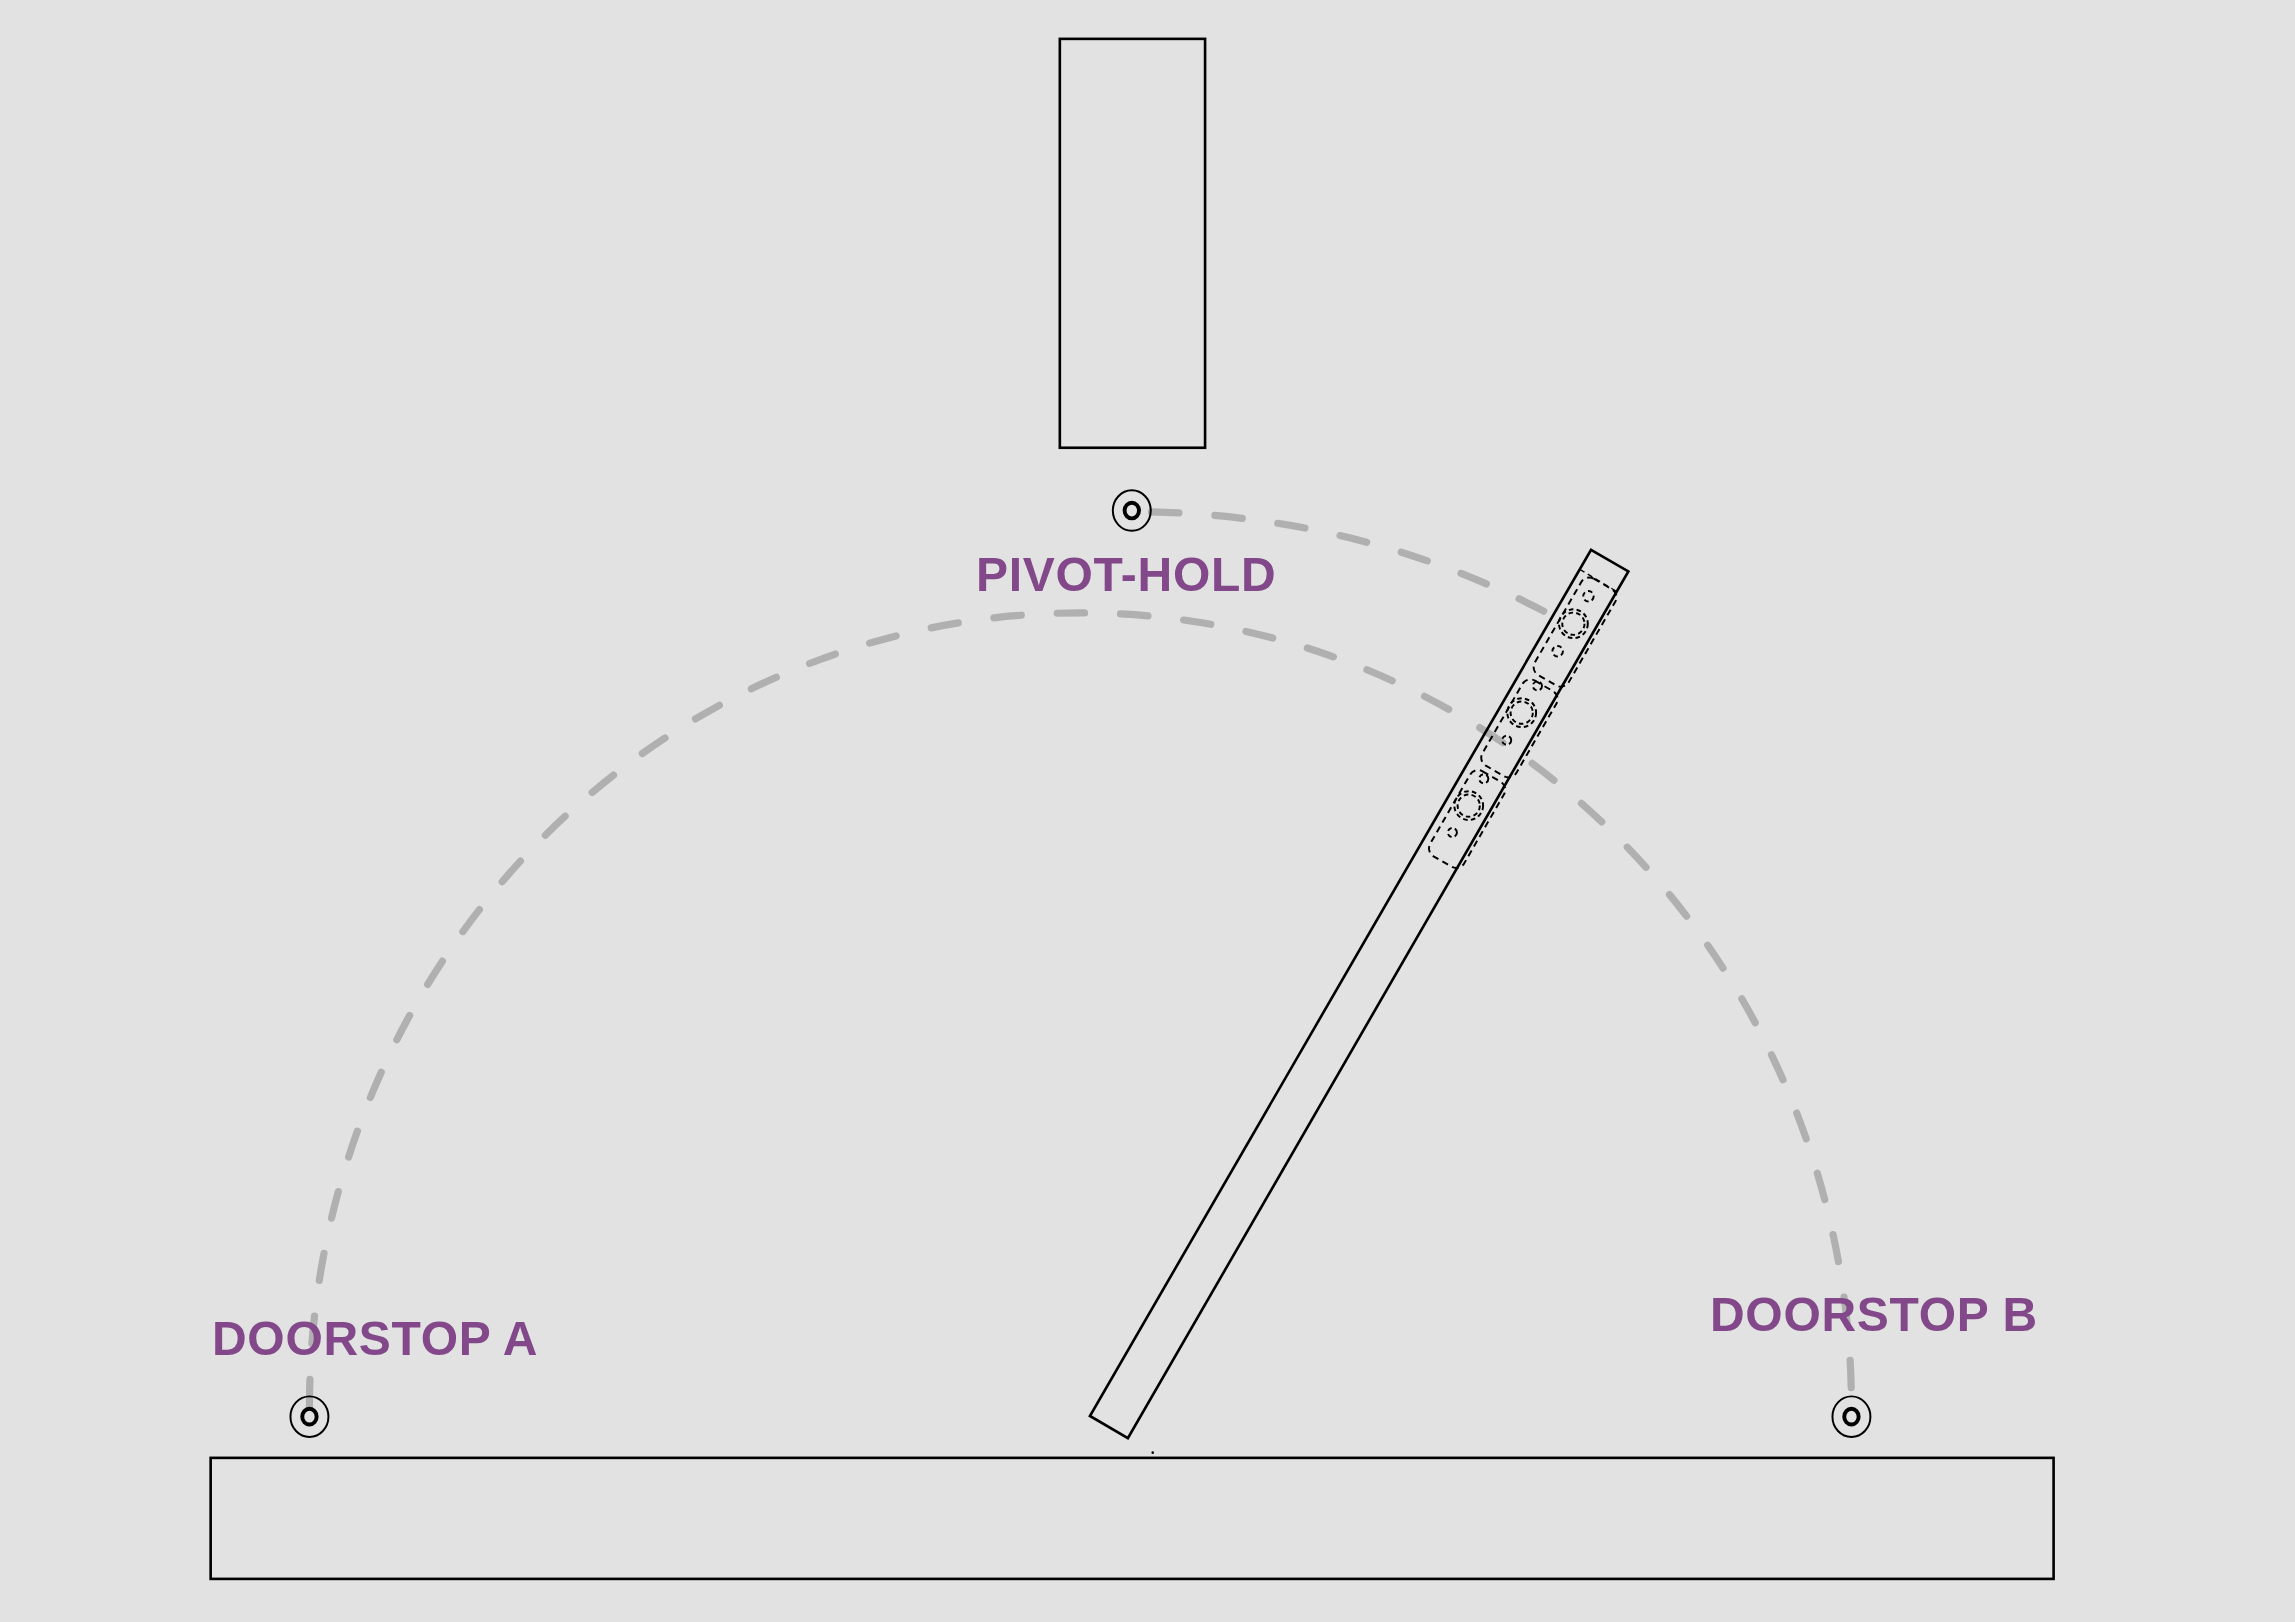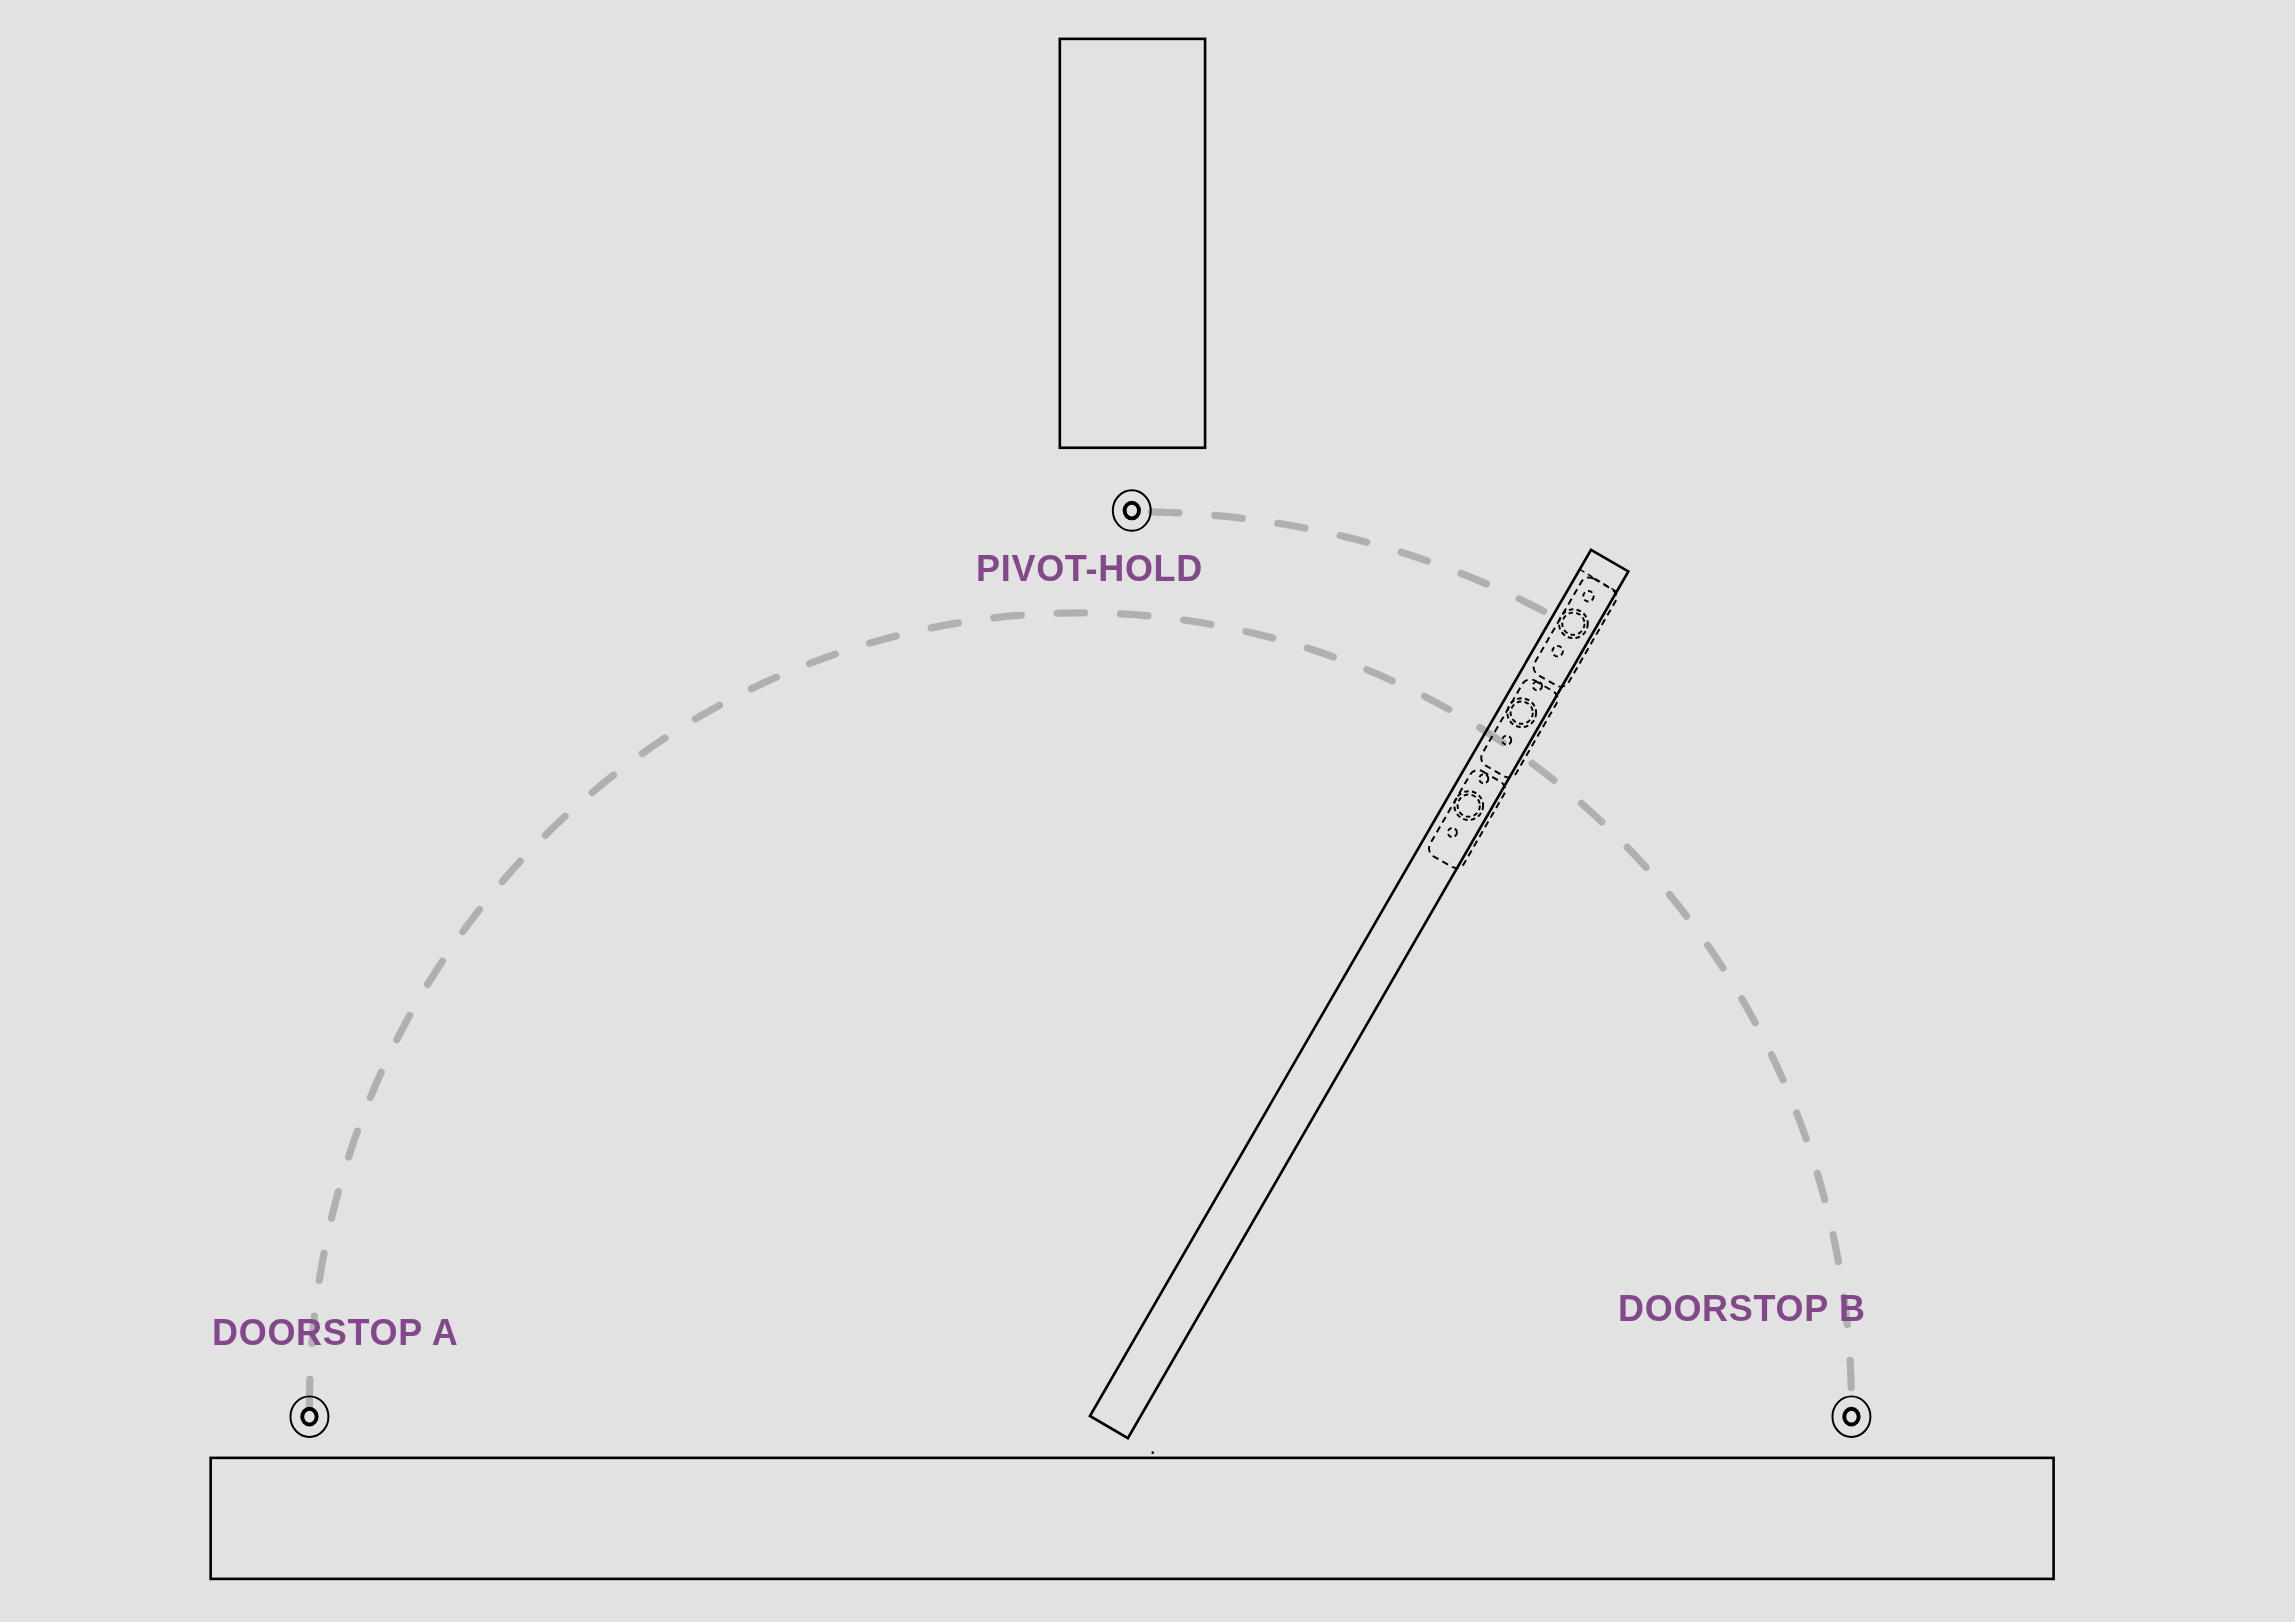--- a/index.html
+++ b/index.html
@@ -1,18 +1,18 @@
 <!DOCTYPE html>
 <html style="font-size:10.5px"><head>
   <meta charset="utf-8">
   <style>
     html, body { margin: 0; padding: 0; background: #e2e2e2; }
     body { width: 2295px; height: 1623px; position: relative; overflow: hidden; font-family: "Liberation Sans", "DejaVu Sans", sans-serif; }
     svg.stage { position: absolute; left: 0; top: 0; }
-    .label { position: absolute; font-weight: bold; font-size: 36px; color: #82488a; letter-spacing: 0.7px; white-space: nowrap; line-height: 1; font-family: "Liberation Sans", "DejaVu Sans", sans-serif; }
+    .label { position: absolute; font-weight: bold; font-size: 48px; color: #82488a; letter-spacing: 0.7px; white-space: nowrap; line-height: 1; font-family: "Liberation Sans", "DejaVu Sans", sans-serif; }
   </style>
 </head>
 <body>
 
 <svg class="stage" width="2295" height="1623" viewBox="0 0 3508 2480" xmlns="http://www.w3.org/2000/svg">
 
   <path d="M 473 2150 A 1175 1210 0 0 1 2830 2150" fill="none" stroke="#b0b0b0" stroke-width="11" stroke-linecap="round" stroke-dasharray="42 55"></path>
 
   <path d="M 1760 782 Q 2100 790 2390 950" fill="none" stroke="#b0b0b0" stroke-width="11" stroke-linecap="round" stroke-dasharray="42 55"></path>
 
@@ -60,14 +60,14 @@
   </g>
 
   <g>
     <ellipse cx="2830" cy="2165" rx="29" ry="31" fill="none" stroke="#000" stroke-width="3"></ellipse>
     <ellipse cx="2830" cy="2165" rx="11" ry="12" fill="none" stroke="#000" stroke-width="6"></ellipse>
   </g>
 </svg>
 
 <div class="label" style="left:976px; top:551px;">PIVOT-HOLD</div>
 <div class="label" style="left:212px; top:1315px;">DOORSTOP A</div>
-<div class="label" style="left:1618px; top:1291px;">DOORSTOP B</div>
+<div class="label" style="left:1710px; top:1291px;">DOORSTOP B</div>
 
 
 </body></html>

